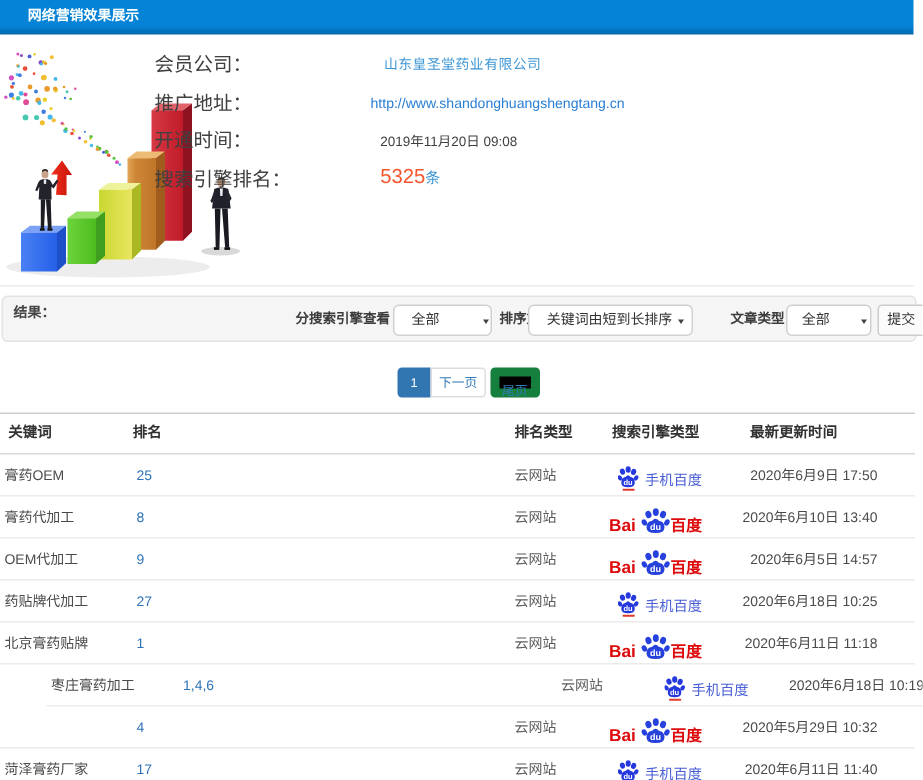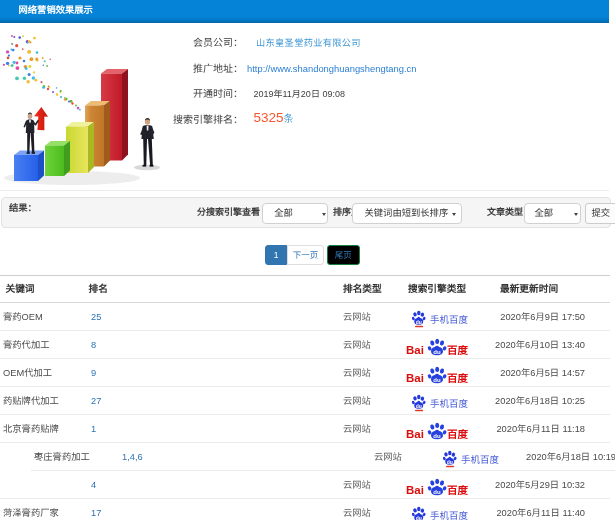--- a/index.html
+++ b/index.html
@@ -1,18 +1,18 @@
 <!DOCTYPE html>
 <html lang="zh-CN"><head>
 <meta charset="utf-8">
 <style>
 html,body{margin:0;padding:0;width:615px;height:520px;overflow:hidden;background:#fff;}
 body{font-family:"Liberation Sans",sans-serif;position:relative;}
 .abs{position:absolute;white-space:nowrap;}
-.lbl{font-size:10px;color:#404040;text-align:right;width:140px;left:103px;height:12px;line-height:12px;}
+.lbl{font-size:13px;color:#404040;width:140px;left:103px;height:12px;line-height:12px;}
 .val{font-size:9.3px;height:12px;line-height:12px;}
 .flbl{font-size:9px;font-weight:bold;color:#3d3d3d;height:31px;line-height:31px;top:197px;}
 .sel{position:absolute;top:202.5px;height:21px;background:#fff;border:1px solid #d0d0d0;border-radius:4px;box-sizing:border-box;font-size:9.3px;color:#333;line-height:19px;}
 .sel span{padding-left:11.5px;}
 .arr{position:absolute;width:0;height:0;border-left:2.5px solid transparent;border-right:2.5px solid transparent;border-top:3px solid #444;top:9px;}
 .pg{position:absolute;top:244.5px;height:20.5px;box-sizing:border-box;font-size:8.5px;text-align:center;line-height:18.5px;}
 .th{position:absolute;font-size:9.7px;font-weight:bold;color:#333;top:283px;height:12px;line-height:12px;}
 .row{position:absolute;left:0;width:610px;height:28px;border-bottom:1px solid #ebebeb;box-sizing:border-box;}
 .row .c{position:absolute;font-size:9.3px;height:28px;line-height:28px;}
 .kw{left:3px;color:#4a4a4a;font-size:9.7px;}
@@ -203,21 +203,21 @@
 <div class="abs flbl" style="left:197px;">分搜索引擎查看</div>
 <div class="sel" style="left:261.8px;width:66px;"><span>全部</span><i class="arr" style="left:59px;"></i></div>
 <div class="abs flbl" style="left:333px;">排序方式</div>
 <div class="sel" style="left:352px;width:110px;"><span>关键词由短到长排序</span><i class="arr" style="left:99px;"></i></div>
 <div class="abs flbl" style="left:487px;">文章类型</div>
 <div class="sel" style="left:523.5px;width:57.5px;"><span style="padding-left:10px;">全部</span><i class="arr" style="left:49.5px;"></i></div>
 <div class="abs" style="left:585px;top:202.5px;width:42px;height:21.5px;background:#fbfbfb;border:1px solid #ccc;border-radius:3px;box-sizing:border-box;font-size:9.3px;color:#333;line-height:19.5px;"><span style="padding-left:5.5px;font-family:Liberation Mono, monospace;">提交</span></div>
 
 <div class="pg" style="left:265px;width:22px;background:#3276b1;border:1px solid #3276b1;color:#fff;border-radius:3px 0 0 3px;">1</div>
 <div class="pg" style="left:287px;width:37px;background:#fff;border:1px solid #ddd;color:#337ab7;border-radius:0 3px 3px 0;">下一页</div>
-<div class="pg" style="left:327px;width:32.5px;background:#000000;border:1px solid #15803d;color:#337ab7;border-radius:3px;">尾页</div>
+<div class="pg" style="left:327px;width:32.5px;background:#000000;border:6px solid #15803d;color:#337ab7;border-radius:3px;">尾页</div>
 
 <div class="abs" style="left:0;top:275px;width:610px;height:1px;background:#cfcfcf;"></div>
 <div class="th" style="left:5.5px;">关键词</div>
 <div class="th" style="left:88.5px;">排名</div>
 <div class="th" style="left:343px;">排名类型</div>
 <div class="th" style="left:408px;font-family:Liberation Serif, serif;">搜索引擎类型</div>
 <div class="th" style="left:500px;">最新更新时间</div>
 <div class="abs" style="left:0;top:302px;width:610px;height:1px;background:#d8d8d8;"></div>
 
 <div class="row" style="top:303px;">

